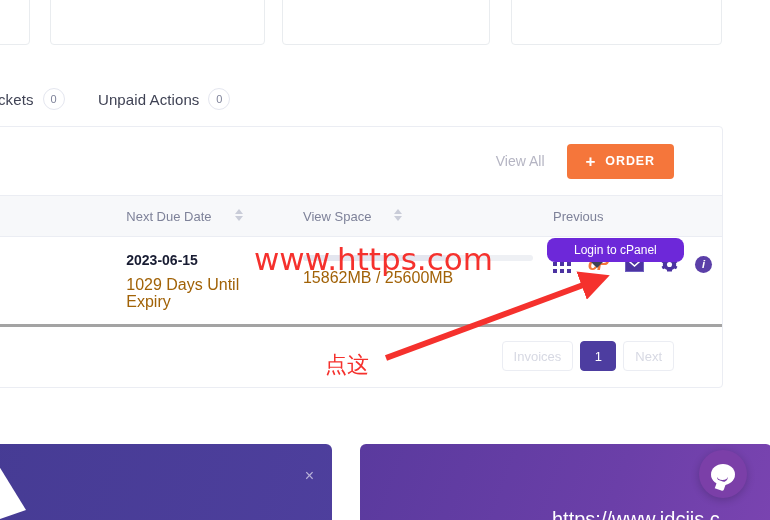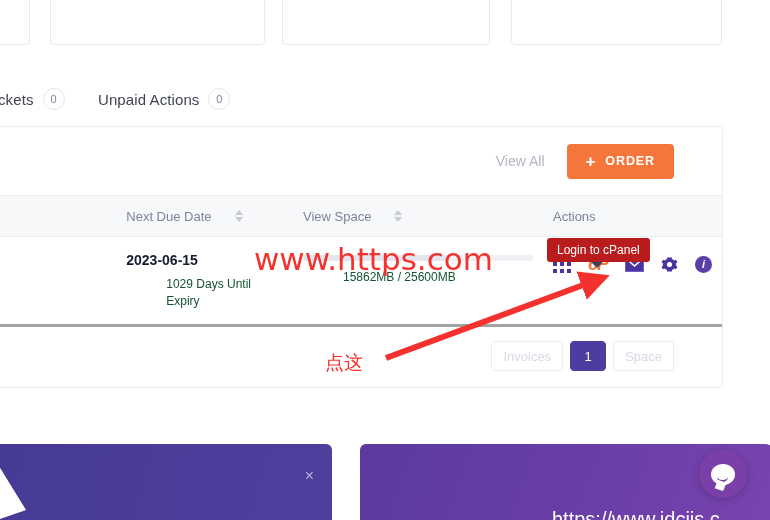--- a/index.html
+++ b/index.html
@@ -70,36 +70,36 @@
   
   table.tbl { width: 100%; border-collapse: collapse; }
   thead tr { background: #f7f8fa; }
   thead th {
     height: 41px; padding: 0 10px;
     font-size: 13px; font-weight: normal; color: #7e8299;
     text-align: left; vertical-align: middle;
     border-top: 1px solid #ebedf3; border-bottom: 1px solid #ebedf3;
     white-space: nowrap;
   }
-  .th-inner { display: flex; align-items: center; gap: 23px; }
+  .th-inner { display: flex; gap: 23px; }
   .sort-ico { display: inline-flex; flex-direction: column; gap: 2px; line-height: 0; }
   .sort-ico i {
     display: block; width: 0; height: 0;
     border-left: 4px solid transparent; border-right: 4px solid transparent;
   }
   .sort-ico i.up { border-bottom: 5px solid #c9ccd8; }
   .sort-ico i.dn { border-top: 5px solid #c9ccd8; }
 
   tbody td {
     padding: 14px 10px; vertical-align: top;
     border-bottom: 3px solid #a3a3a3;
     background: #ffffff;
   }
   .cell-main { font-size: 14px; font-weight: bold; color: #181c32; line-height: 19px; }
-  .cell-sub  { font-size: 12px; color: #14532d; margin-top: 6px; line-height: 17px; margin-left: 40px; }
+  .cell-sub  { font-size: 16px; color: #a16207; margin-top: 6px; line-height: 17px; }
   .disk-bar {
     width: 230px; height: 6px; background: #eef0f4; border-radius: 3px;
     margin-top: 4px; margin-bottom: 6px; overflow: hidden;
   }
   .disk-bar > span { display: block; height: 100%; background: #e4e6ef; border-radius: 3px; }
 
   
   .actions-cell { position: relative; }
   .actions-wrap { display: flex; align-items: center; gap: 17px; padding-top: 4px; }
   .act-ico { cursor: pointer; display: inline-flex; align-items: center; justify-content: center; }
@@ -108,22 +108,22 @@
   .cpanel-ico { font-size: 18px; font-weight: bold; font-style: italic; color: #f5763b; letter-spacing: -1px; line-height: 1; }
   .info-ico {
     width: 17px; height: 17px; border-radius: 50%; background: #5b3fa8;
     color: #fff; font-size: 11px; font-weight: bold; font-style: italic;
     display: flex; align-items: center; justify-content: center;
   }
 
   
   .tooltip {
     position: absolute; left: 547px; top: 238px;
-    background: #b91c1c; color: #ffffff;
-    font-size: 12px; padding: 5px 10px; border-radius: 3px;
+    background: #6d28d9; color: #ffffff;
+    font-size: 12px; padding: 5px 27px; border-radius: 8px;
     white-space: nowrap; z-index: 40;
   }
   .tooltip::after {
     content: ""; position: absolute; left: 44px; bottom: -6px;
     border-left: 6px solid transparent; border-right: 6px solid transparent;
     border-top: 6px solid #3f4254;
   }
 
   
   .pager { display: flex; justify-content: flex-end; gap: 7px; padding: 14px 48px 16px 0; }
@@ -178,21 +178,21 @@
     color: #f5312d; font-size: 31px; font-weight: normal;
     font-family: "DejaVu Sans", sans-serif; white-space: nowrap;
   }
   .wm-idciis {
     position: absolute; left: 552px; top: 508px;
     color: #ffffff; font-size: 20px; white-space: nowrap;
     font-family: Liberation Sans, sans-serif;
   }
   .anno-cn {
     position: absolute; left: 325px; top: 350px;
-    color: #f5312d; font-size: 19px; white-space: nowrap;
+    color: #f5312d; font-size: 22px; white-space: nowrap;
     font-family: "DejaVu Sans", sans-serif;
   }
 </style>
 </head>
 <body>
 
 <div id="root">
 
   <div class="cards-strip">
     <div class="mini-card mc0"></div>
@@ -239,21 +239,21 @@
             <span class="th-inner">
               <span>View Space</span>
               <span class="sort-ico">
                   <i class="up"></i>
                   <i class="dn"></i>
                 </span>
             </span>
           </th>
           <th>
             <span class="th-inner">
-              <span>Actions</span>
+              <span>Previous</span>
             </span>
           </th>
         </tr>
       </thead>
       <tbody>
         <tr>
           <td></td>
           <td>
             <div class="cell-main">2023-06-15</div>
             <div class="cell-sub">1029 Days Until Expiry</div>
@@ -293,21 +293,21 @@
               <span class="act-ico info-ico">i</span>
             </div>
           </td>
         </tr>
       </tbody>
     </table>
 
     <div class="pager">
       <div class="pg-btn">Invoices</div>
       <div class="pg-btn active">1</div>
-      <div class="pg-btn">Space</div>
+      <div class="pg-btn">Next</div>
     </div>
   </div>
 
   <div class="tooltip">Login to cPanel</div>
 
   <div class="banners">
     <div class="banner banner-a">
       <svg class="iso-art" viewBox="0 0 180 102" aria-hidden="true">
         <polygon points="-10,20 72,-4 104,48 22,76" fill="#ffffff"></polygon>
         <polygon points="28,72 74,56 104,72 60,90" fill="#8a5cd6"></polygon>

